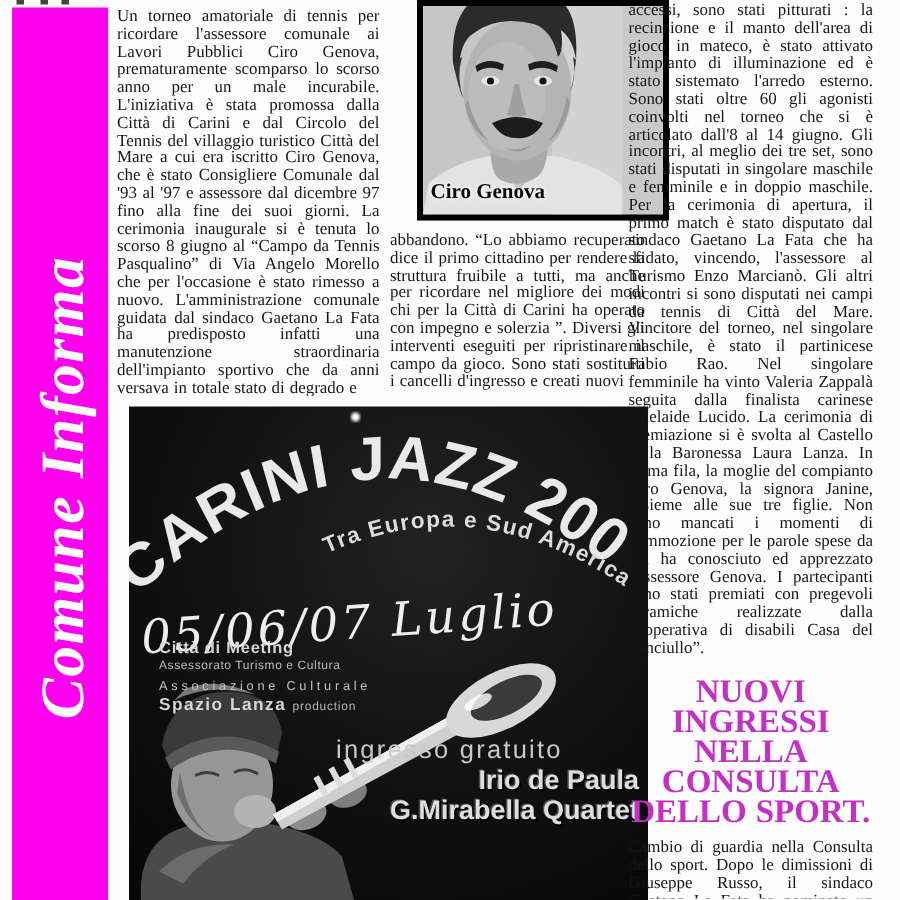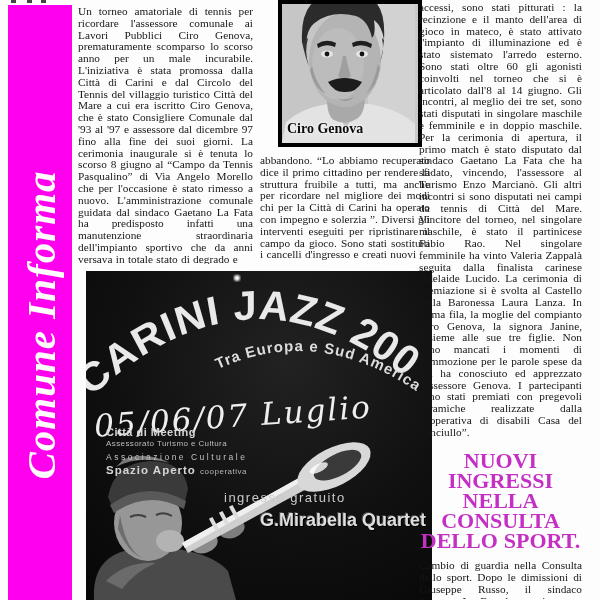--- a/index.html
+++ b/index.html
@@ -20,35 +20,35 @@
   .col{position:absolute;text-align:justify;color:#161616;font-size:11.3px;line-height:11.8px;
        word-spacing:0.5px;overflow:hidden;}
   .col1{left:78px;top:6px;width:175px;height:258px;}
   .col2{left:260px;top:155px;width:170px;height:112px;}
   .col3{left:419px;top:2px;width:163px;height:597px;}
 
   .headline2{margin:13px 0 9px;text-align:center;font-weight:bold;font-size:22px;line-height:20px;
              color:#c42fc4;}
 
   
-  .photo{position:absolute;left:278px;top:0;width:144px;height:147px;border:4px solid #000;
+  .photo{position:absolute;left:278px;top:0;width:168px;height:147px;border:4px solid #000;
          box-sizing:border-box;background:#c9c9c9;overflow:hidden;}
   .photo svg{display:block;}
   .photo-caption{position:absolute;left:5px;bottom:6px;font-weight:bold;font-size:14px;color:#0b0b0b;
                  font-family:"Liberation Serif",serif;
                  text-shadow:0 0 3px rgba(255,255,255,.9),0 0 6px rgba(255,255,255,.7);}
 
   
   .poster{position:absolute;left:86px;top:271px;width:346px;height:329px;overflow:hidden;
           background:radial-gradient(circle at 58% 28%, #222 0%, #101010 55%, #070707 100%);}
   .poster-svg{position:absolute;left:0;top:0;}
   .poster-dates{position:absolute;left:8px;top:127px;font-family:"DejaVu Serif",serif;font-style:italic;
                 font-size:31px;color:#eeeeee;letter-spacing:2px;transform:rotate(-4deg);white-space:nowrap;}
   .poster-free{position:absolute;left:138px;top:219px;font-family:"Liberation Sans",sans-serif;
-               font-size:13px;letter-spacing:1.5px;color:#c9c9c9;white-space:nowrap;}
+               font-size:17px;letter-spacing:1.5px;color:#c9c9c9;white-space:nowrap;}
   .poster-org1{position:absolute;left:20px;top:155px;font-family:"Liberation Sans",sans-serif;color:#d6d6d6;}
   .poster-org1 .l1{font-weight:bold;font-size:11px;letter-spacing:.5px;}
   .poster-org1 .l2{font-size:8px;letter-spacing:.4px;color:#bdbdbd;margin-top:1px;text-align:right;}
   .poster-org2{position:absolute;left:20px;top:181px;font-family:"Liberation Sans",sans-serif;color:#d6d6d6;}
   .poster-org2 .l1{font-size:8.5px;letter-spacing:2.5px;color:#c2c2c2;text-align:center;}
   .poster-org2 .l2{font-weight:bold;font-size:11.5px;letter-spacing:1px;margin-top:2px;}
   .poster-org2 .l2 .small{font-weight:normal;font-size:8px;letter-spacing:.5px;color:#b5b5b5;}
   .poster-lineup{position:absolute;right:6px;top:239px;text-align:right;
                  font-family:"Liberation Sans",sans-serif;font-weight:bold;font-size:18px;line-height:20px;
                  color:#dedede;text-shadow:1px 1px 0 #000,-1px -1px 0 #4a4a4a;white-space:nowrap;}
@@ -162,24 +162,25 @@
     <div class="poster-dates">05/06/07 Luglio</div>
     <div class="poster-free">ingresso gratuito</div>
 
     <div class="poster-org1">
       <div class="l1">Città di Meeting</div>
       <div class="l2">Assessorato Turismo e Cultura</div>
     </div>
 
     <div class="poster-org2">
       <div class="l1">Associazione Culturale</div>
-      <div class="l2"><span>Spazio Aperto</span> <span class="small">cooperativa</span></div>
+      <div class="l2"><span>Spazio Lanza</span> <span class="small">production</span></div>
     </div>
 
     <div class="poster-lineup">
+      <div>Irio de Paula</div>
       <div>G.Mirabella Quartet</div>
 
     </div>
   </div>
 
   <div class="col col3">
     <span>accessi, sono stati  pitturati : la recinzione e il manto dell'area di gioco in mateco, è stato attivato l'impianto di illuminazione ed è stato sistemato l'arredo esterno. Sono stati oltre 60 gli agonisti coinvolti nel torneo che si è articolato dall'8 al 14 giugno. Gli incontri, al meglio dei tre set, sono stati disputati in singolare maschile e femminile e in doppio maschile. Per la cerimonia di apertura, il primo match è stato disputato dal sindaco Gaetano La Fata che ha sfidato, vincendo, l'assessore al Turismo Enzo Marcianò. Gli altri incontri si sono disputati nei campi da tennis di Città del Mare. Vincitore del torneo, nel singolare maschile, è stato il partinicese Fabio Rao. Nel singolare femminile ha vinto Valeria Zappalà seguita dalla finalista carinese Adelaide Lucido. La cerimonia di premiazione si è svolta al Castello della Baronessa Laura Lanza. In prima fila, la moglie del compianto Ciro Genova, la signora Janine, assieme alle sue tre figlie. Non sono mancati i momenti di commozione per le parole spese da chi ha conosciuto ed apprezzato l'assessore Genova. I partecipanti sono stati premiati con pregevoli ceramiche realizzate dalla cooperativa di disabili Casa del Fanciullo”.</span>
     <div class="headline2">NUOVI INGRESSI NELLA CONSULTA DELLO SPORT.</div>
     <span>Cambio di guardia nella Consulta dello sport. Dopo le dimissioni di Giuseppe Russo, il sindaco Gaetano La Fata ha nominato un nuovo membro che ha già fatto ingresso nell'importante organismo. Si tratta di Giovanni Ruffino rappresentante dell'Associazione Sportiva Mistral Meeting Club. Con lui operano in sinergia Antonino Troia della Polisportiva Villagrazia di Carini</span>
   </div>

